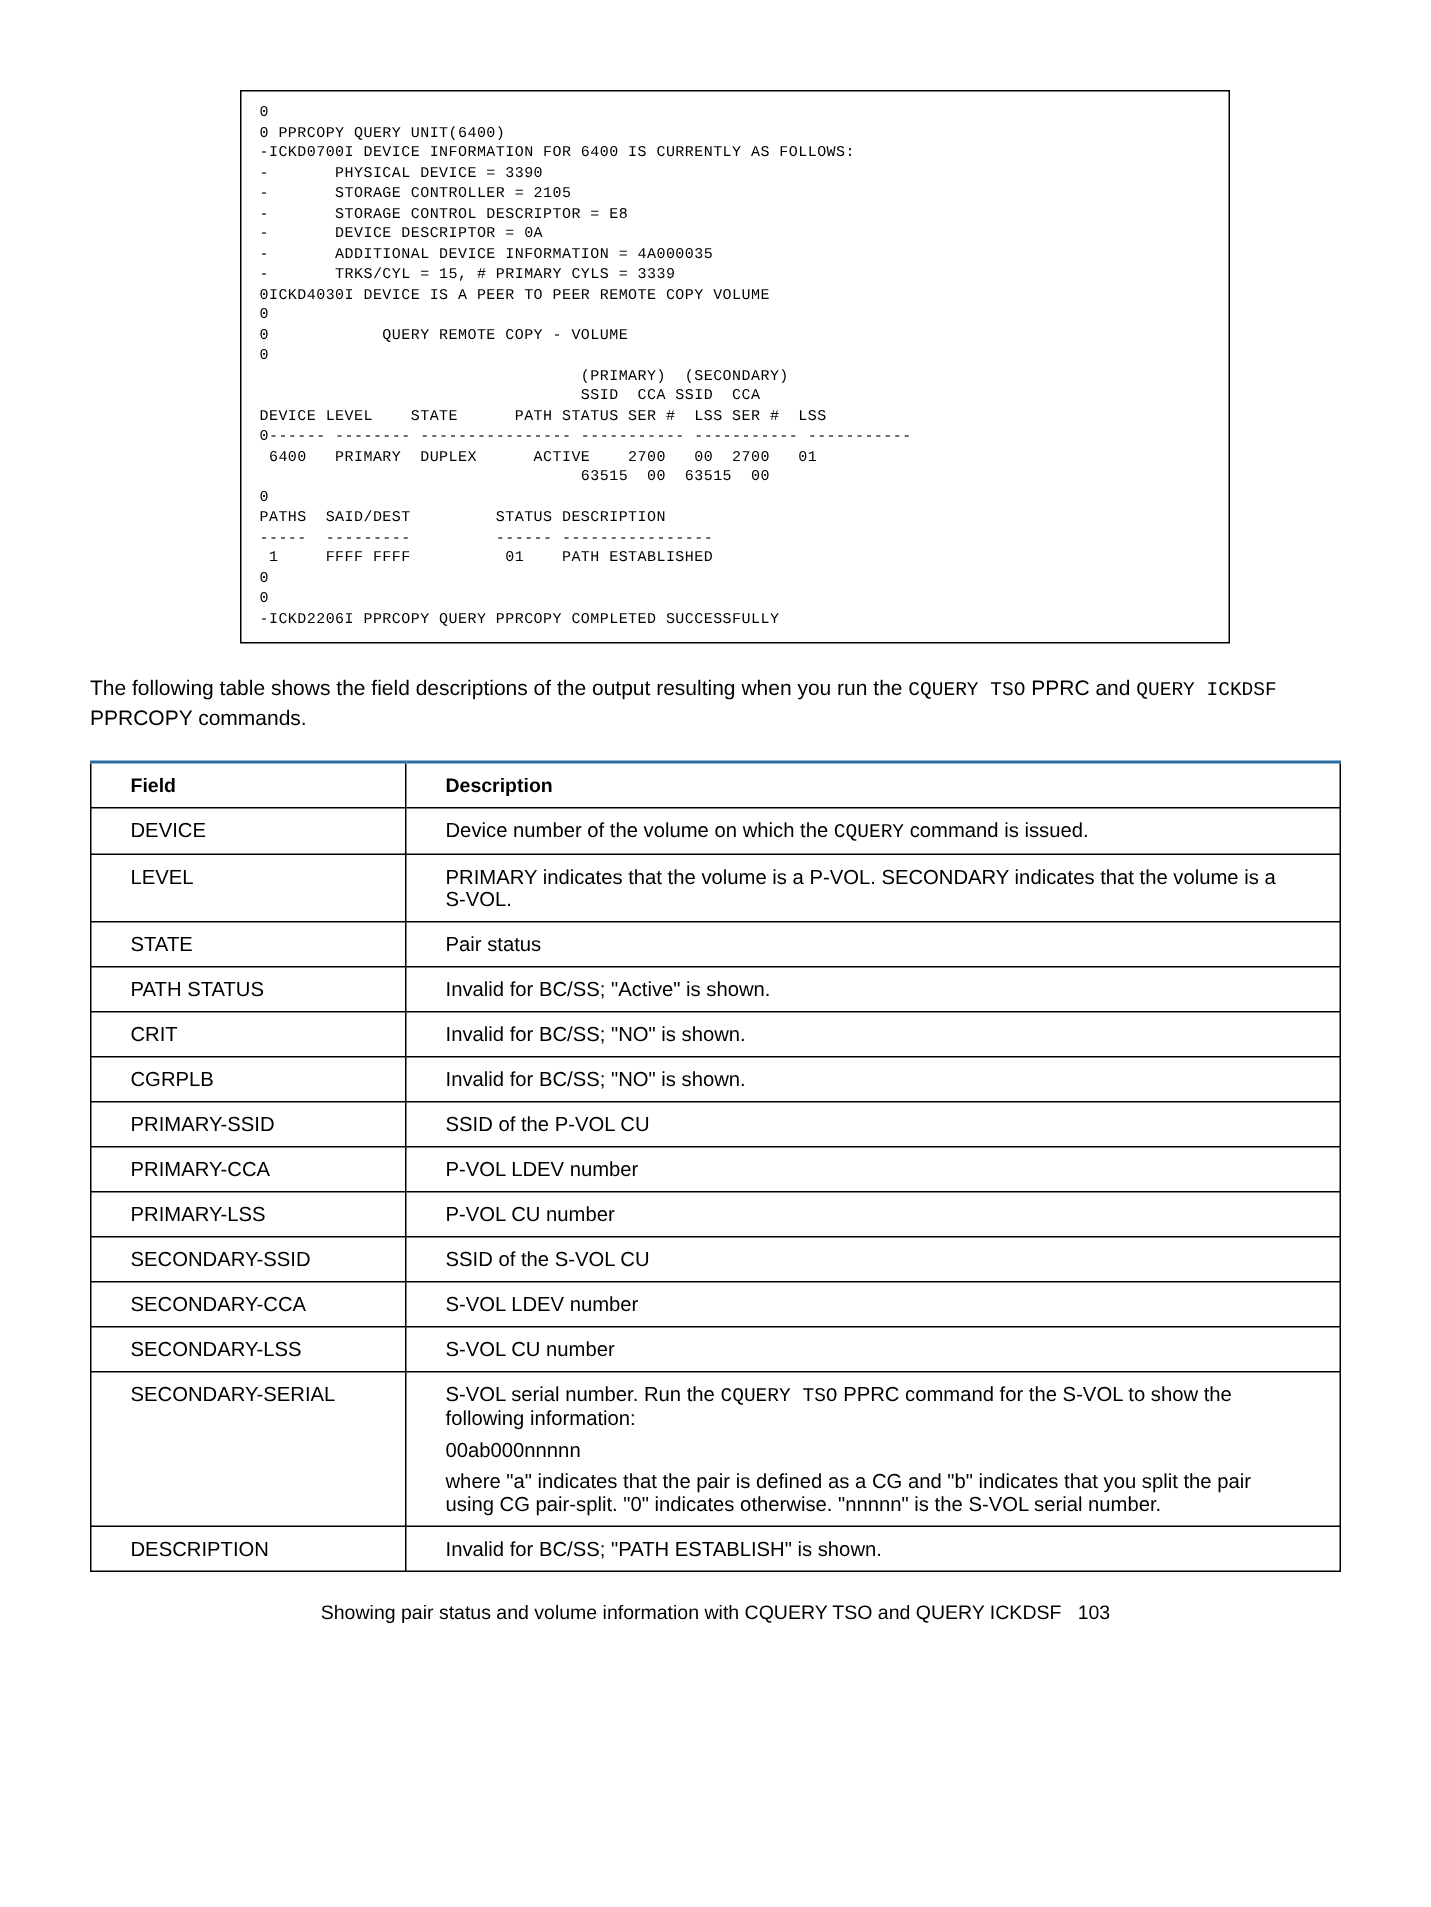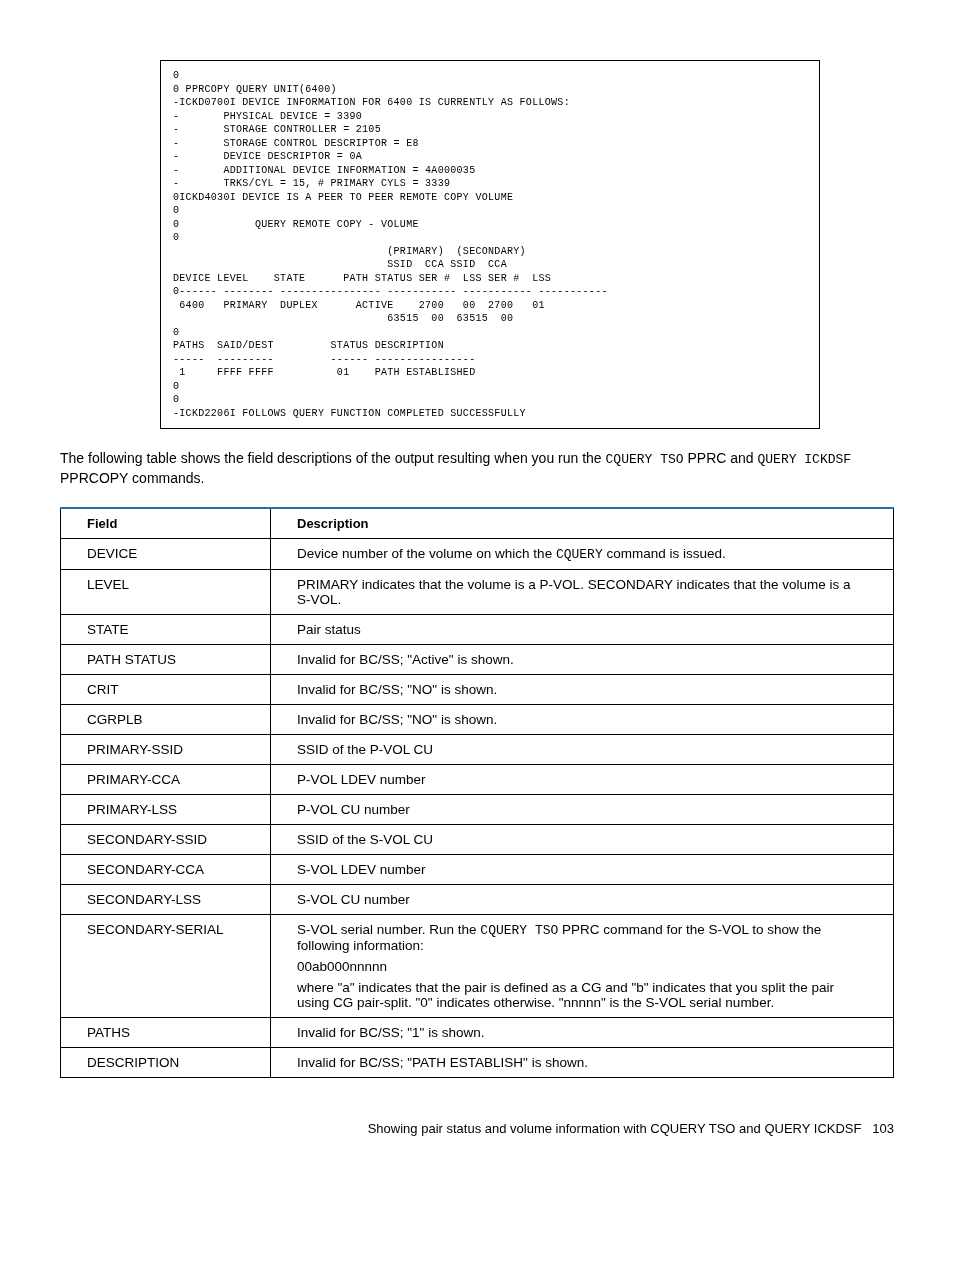--- a/index.html
+++ b/index.html
@@ -43,23 +43,23 @@
     text-align: left;
   }
   table.fields thead th {
     border-top: 2px solid #2b6ca3;
     font-weight: bold;
     font-size: 13px;
   }
   table.fields td:first-child,
   table.fields th:first-child { width: 210px; }
   .footer {
-    text-align: right;
+    text-align: center;
     font-size: 13px;
-    margin-top: 43px;
+    margin-top: 19px;
   }
   .desc-block { margin-bottom: 6px; }
   .desc-block:last-child { margin-bottom: 0; }
 </style>
 </head>
 <body>
 
 <div class="page">
 
   <div class="codebox" id="codebox">
@@ -81,21 +81,21 @@
       <div>DEVICE LEVEL    STATE      PATH STATUS SER #  LSS SER #  LSS</div>
       <div>0------ -------- ---------------- ----------- ----------- -----------</div>
       <div> 6400   PRIMARY  DUPLEX      ACTIVE    2700   00  2700   01</div>
       <div>                                  63515  00  63515  00</div>
       <div>0</div>
       <div>PATHS  SAID/DEST         STATUS DESCRIPTION</div>
       <div>-----  ---------         ------ ----------------</div>
       <div> 1     FFFF FFFF          01    PATH ESTABLISHED</div>
       <div>0</div>
       <div>0</div>
-      <div>-ICKD2206I FOLLOWS QUERY FUNCTION COMPLETED SUCCESSFULLY</div>
+      <div>-ICKD2206I PPRCOPY QUERY PPRCOPY COMPLETED SUCCESSFULLY</div>
     </div>
 
   <p class="body-text">
     <span>The following table shows the field descriptions of the output resulting when you run the </span><span class="mono">CQUERY TSO</span><span> PPRC and </span><span class="mono">QUERY ICKDSF</span><span> PPRCOPY commands.</span>
   </p>
 
   <table class="fields">
     <thead>
       <tr>
         <th>Field</th>
@@ -153,24 +153,20 @@
         </tr>
         <tr>
           <td>SECONDARY-SERIAL</td>
           <td>
             <div class="desc-block">S-VOL serial number. Run the <span class="mono">CQUERY TSO</span> PPRC command for the S-VOL to show the following information:</div>
             <div class="desc-block">00ab000nnnnn</div>
             <div class="desc-block">where "a" indicates that the pair is defined as a CG and "b" indicates that you split the pair using CG pair-split. "0" indicates otherwise. "nnnnn" is the S-VOL serial number.</div>
           </td>
         </tr>
         <tr>
-          <td>PATHS</td>
-          <td>Invalid for BC/SS; "1" is shown.</td>
-        </tr>
-        <tr>
           <td>DESCRIPTION</td>
           <td>Invalid for BC/SS; "PATH ESTABLISH" is shown.</td>
         </tr>
       </tbody>
   </table>
 
   <div class="footer">
     <span>Showing pair status and volume information with CQUERY TSO and QUERY ICKDSF</span>&nbsp;&nbsp;&nbsp;<span>103</span>
   </div>
 

